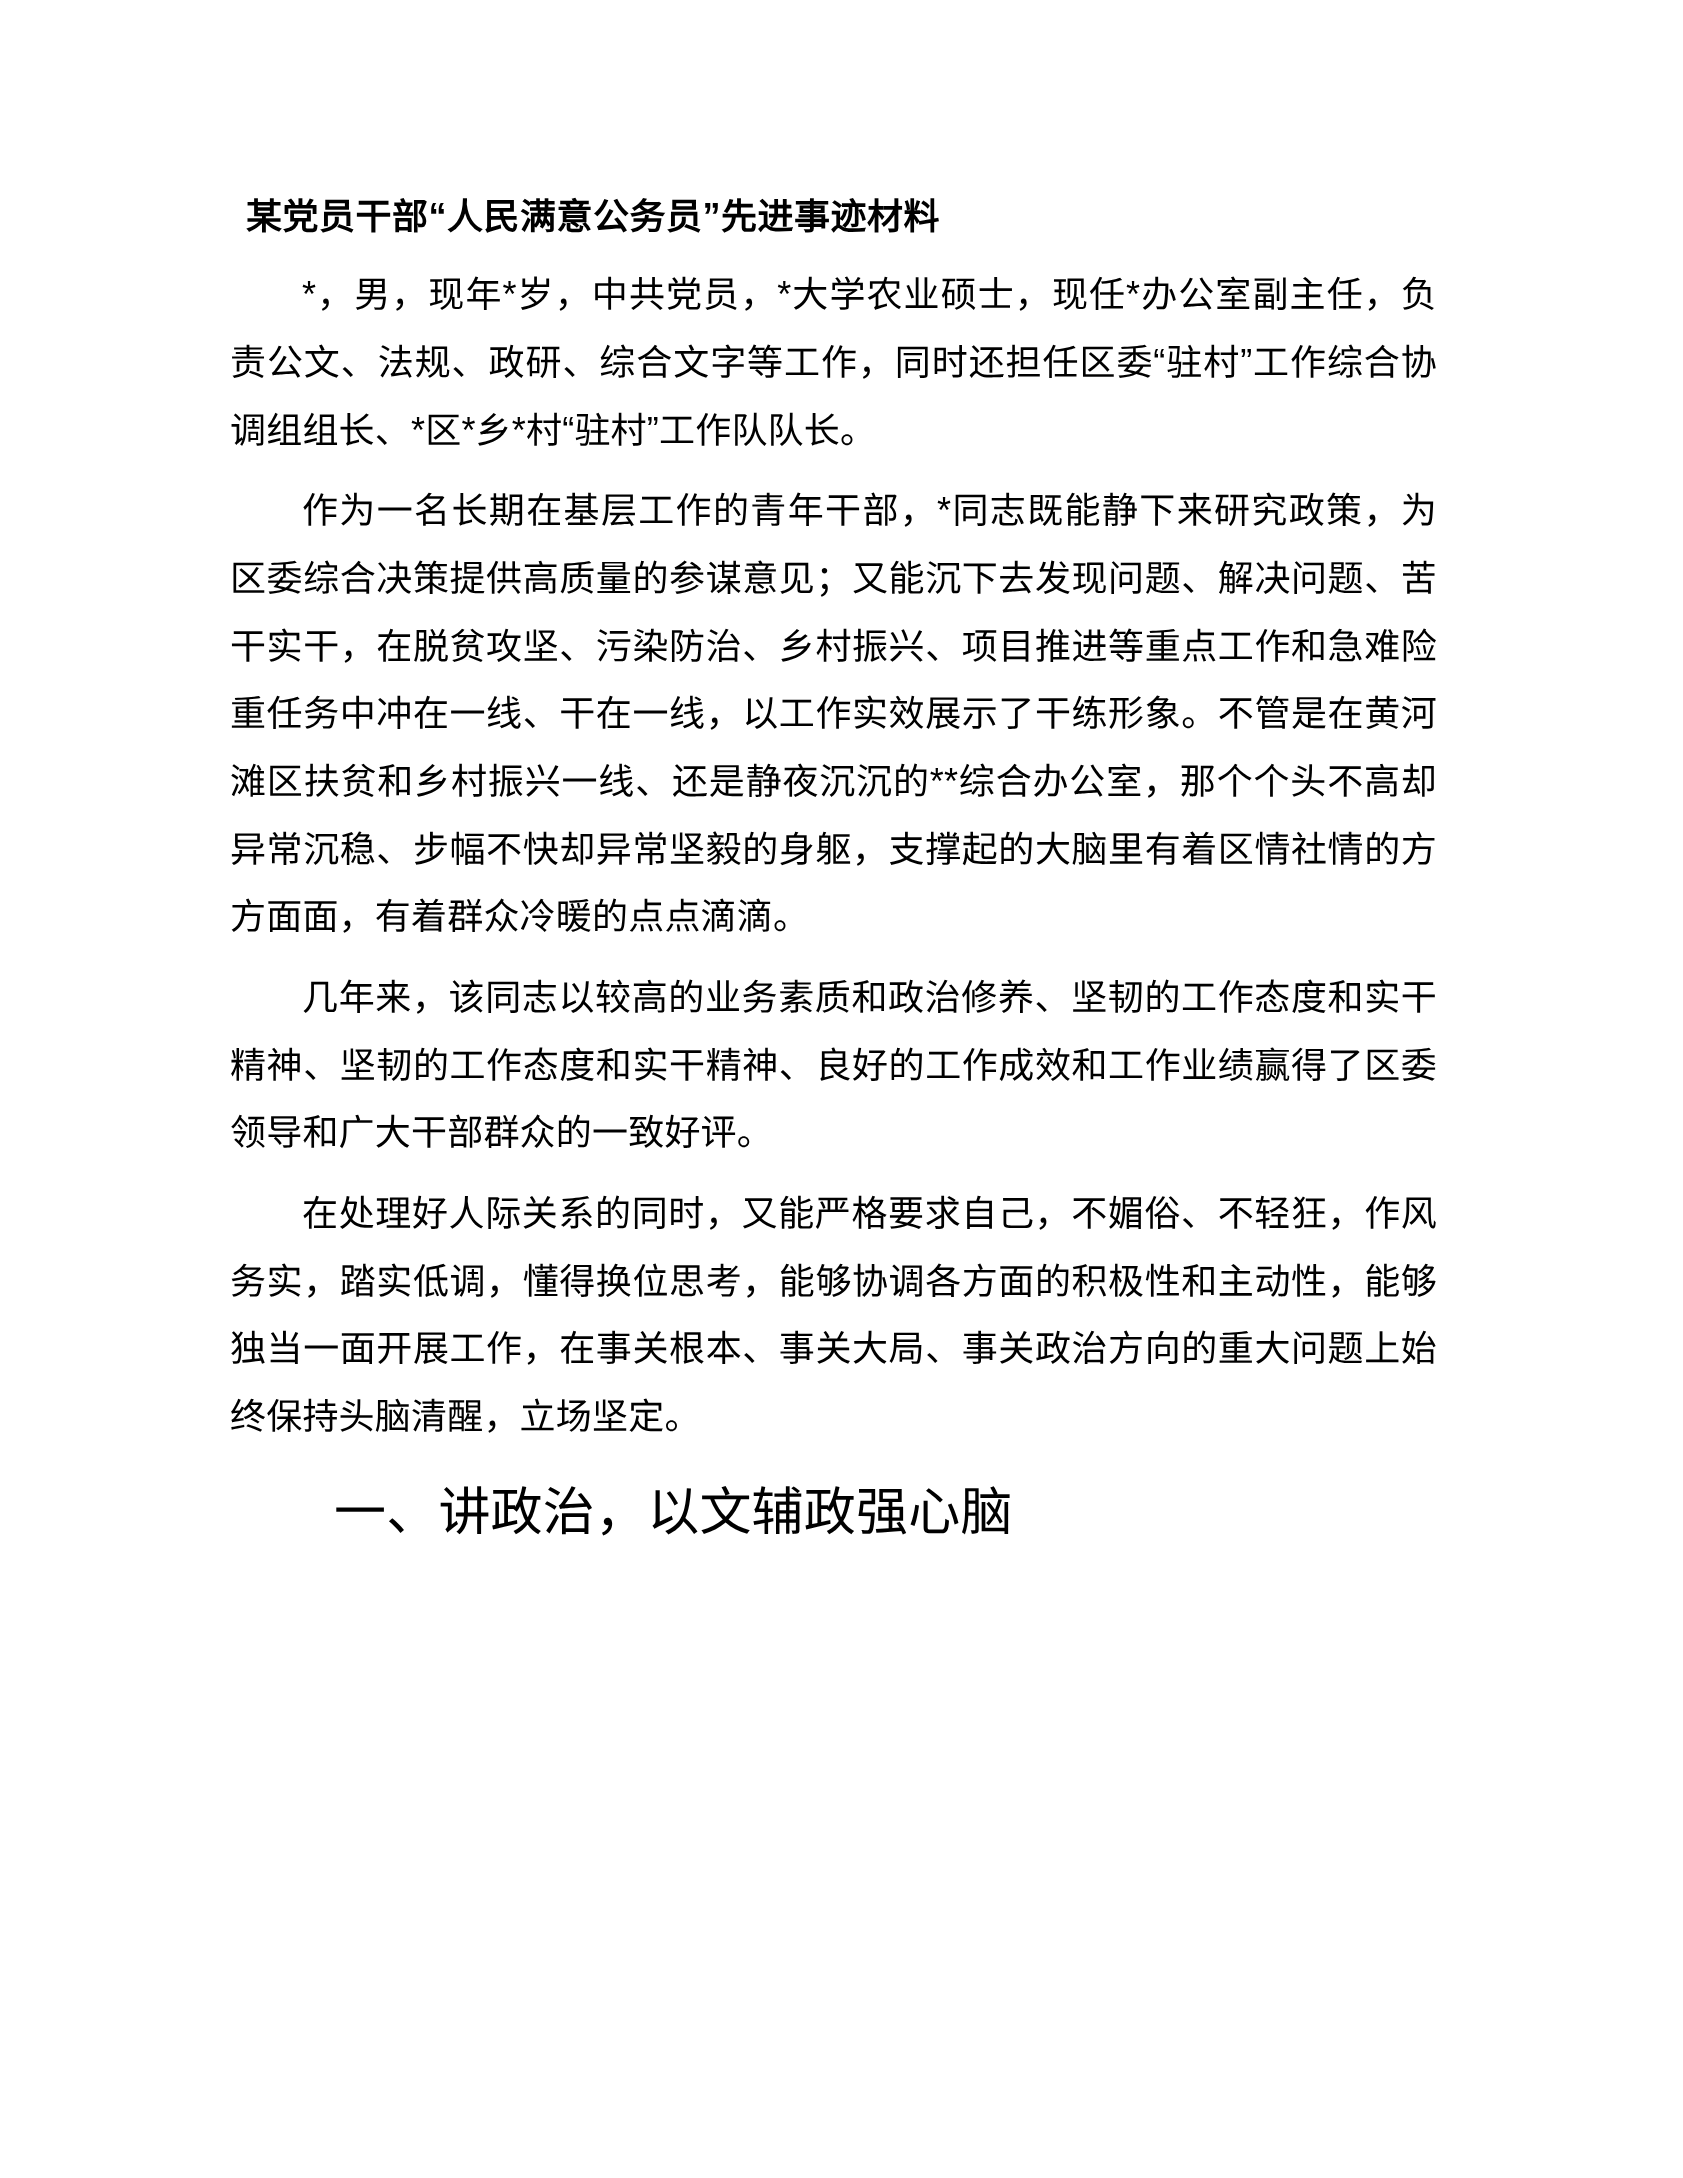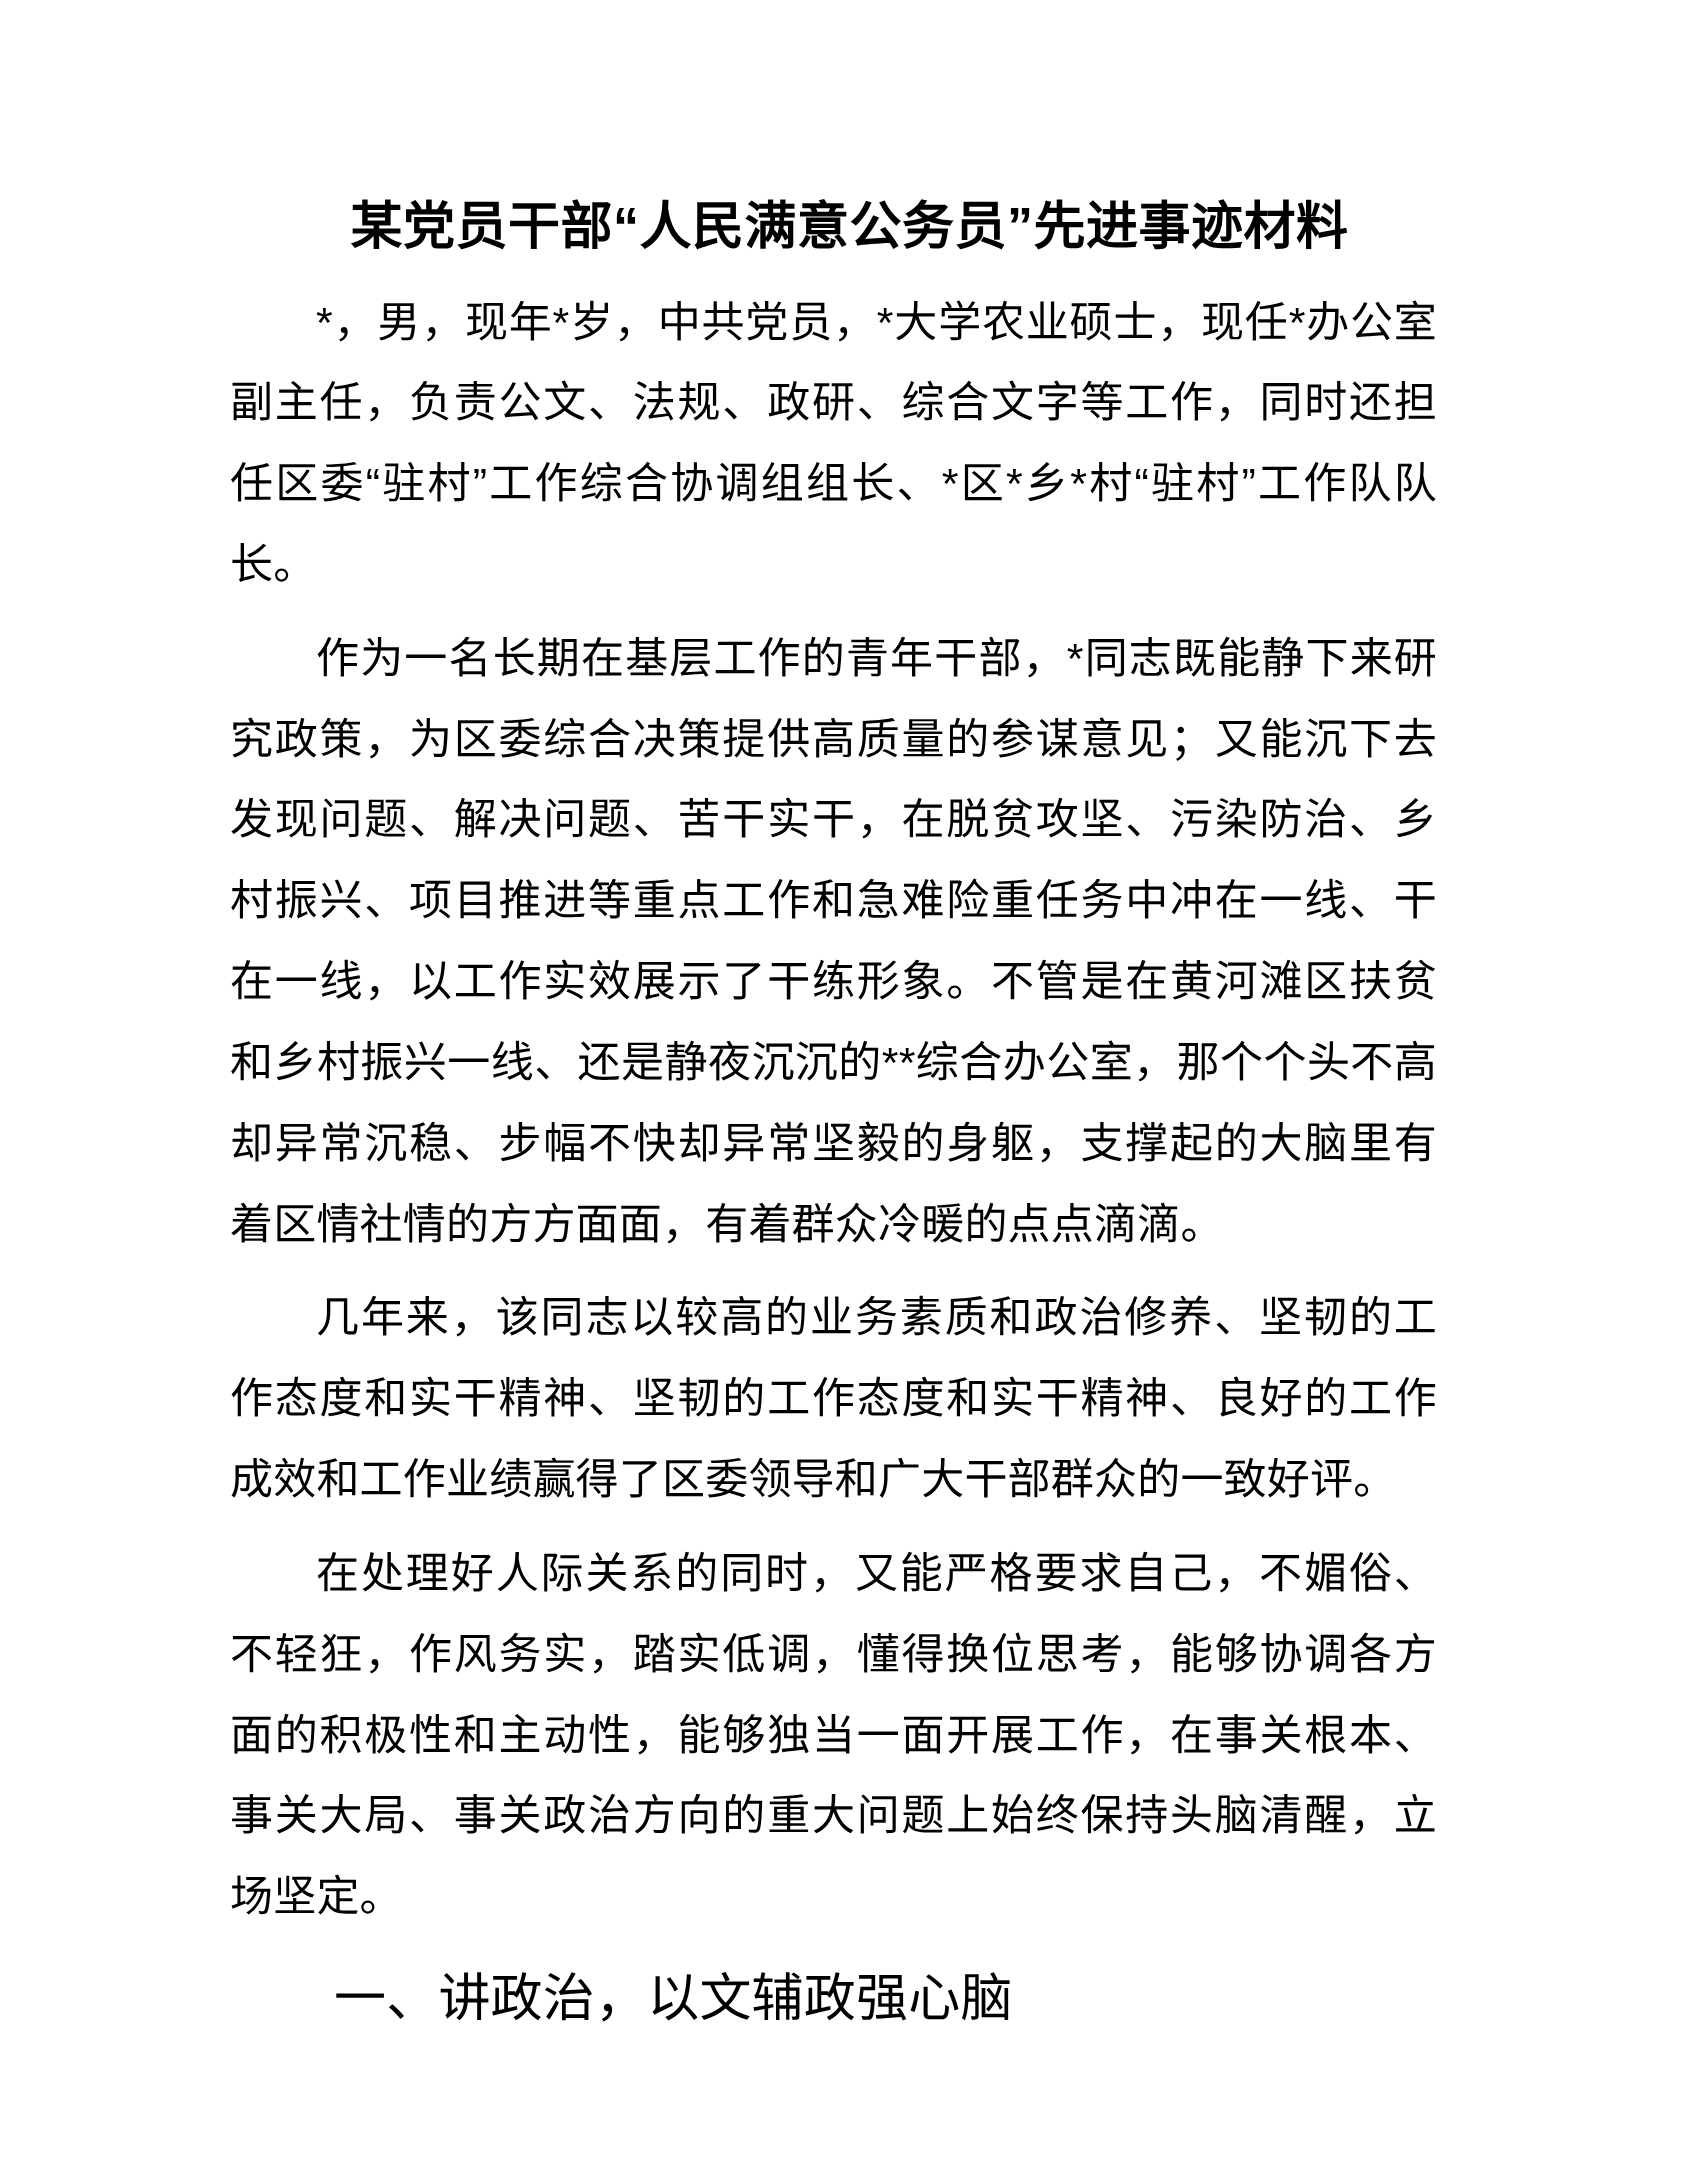--- a/index.html
+++ b/index.html
@@ -22,31 +22,31 @@
   #page {
     position: relative;
     width: 1683px;
     height: 2178px;
     background: #ffffff;
     box-sizing: border-box;
     padding: 194px 230px 0 230px;
   }
 
   #doc-title {
-    font-size: 52px;
+    font-size: 36px;
     font-weight: 700;
     line-height: 1.26;
     letter-spacing: 0.5px;
-    text-align: center;
+    text-align: left;
     margin: 0 0 22px 16px;
     white-space: nowrap;
   }
 
   .para {
-    font-size: 43px;
+    font-size: 36px;
     line-height: 1.88;
     text-align: justify;
     text-justify: inter-character;
     text-align-last: left;
     margin: 0 16px 13px 0;
     text-indent: 2em;
     letter-spacing: 0.2px;
     word-break: break-all;
   }
 

